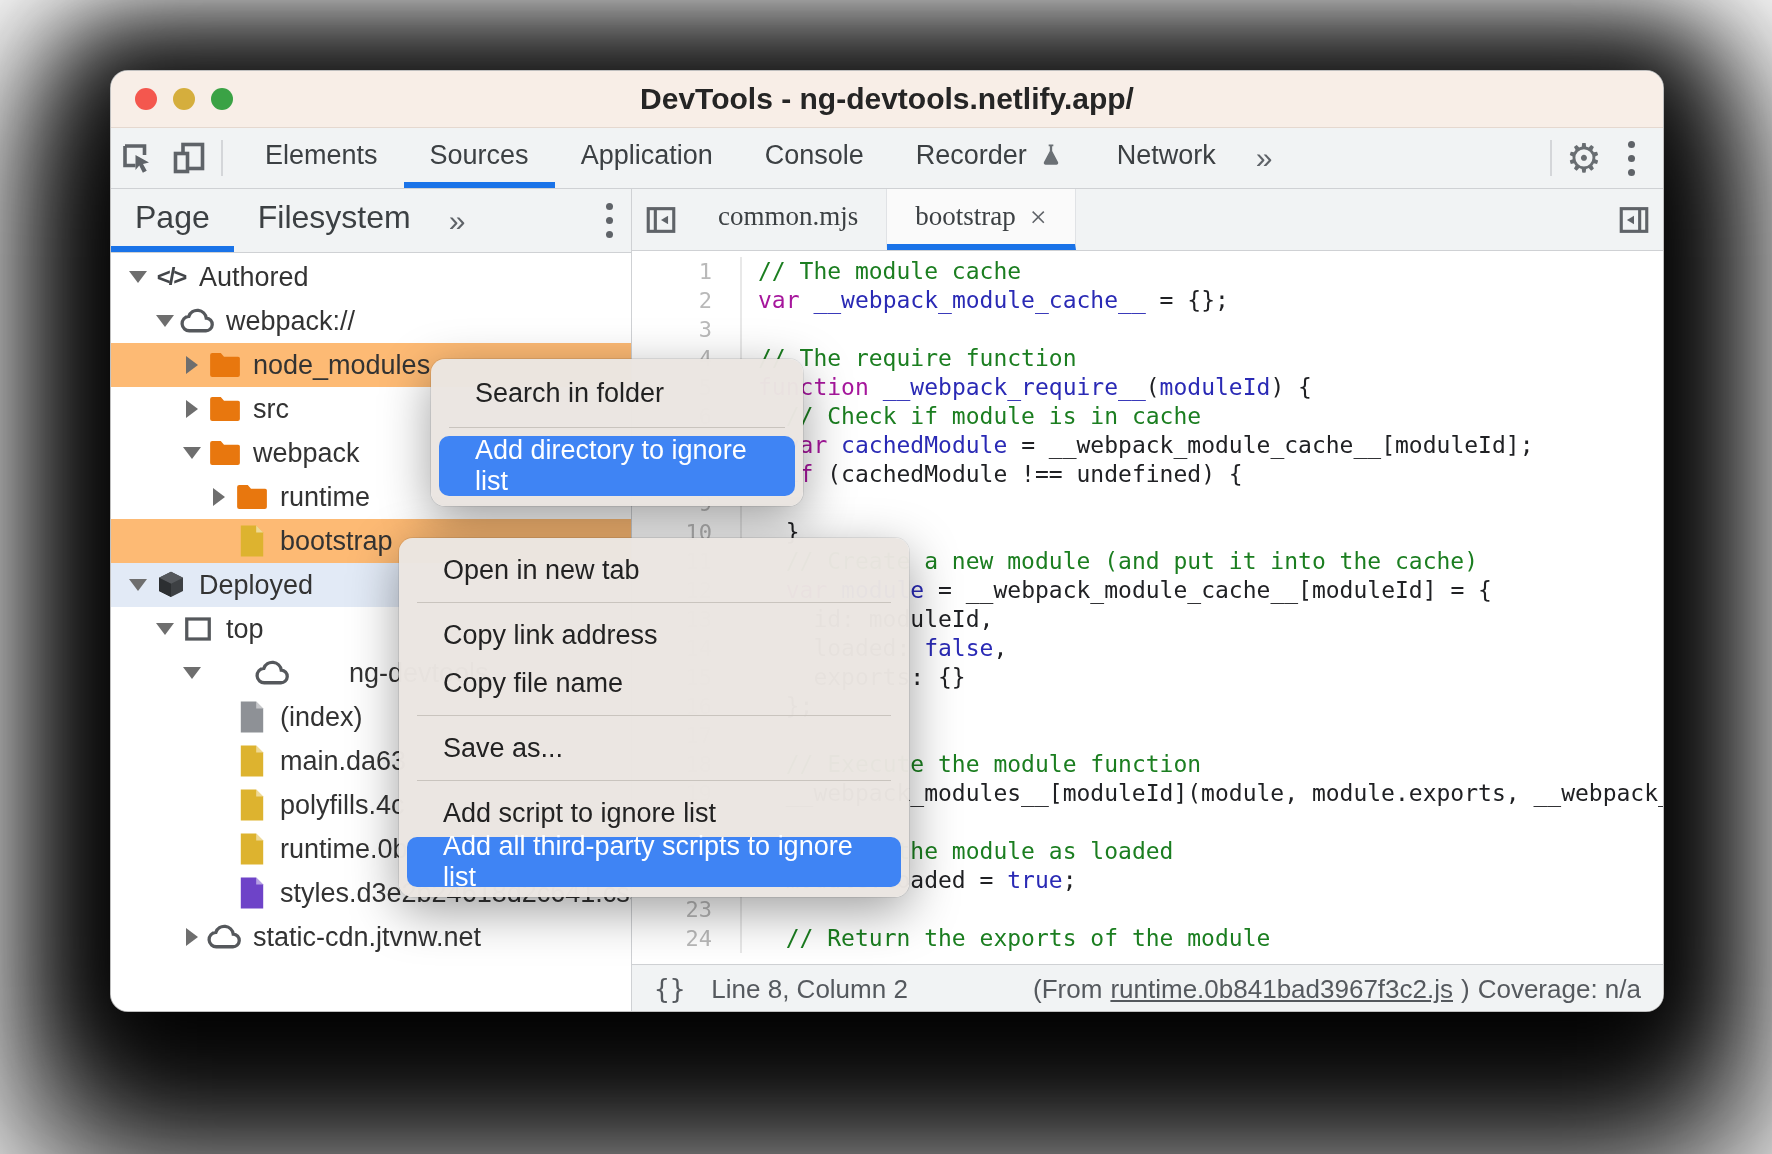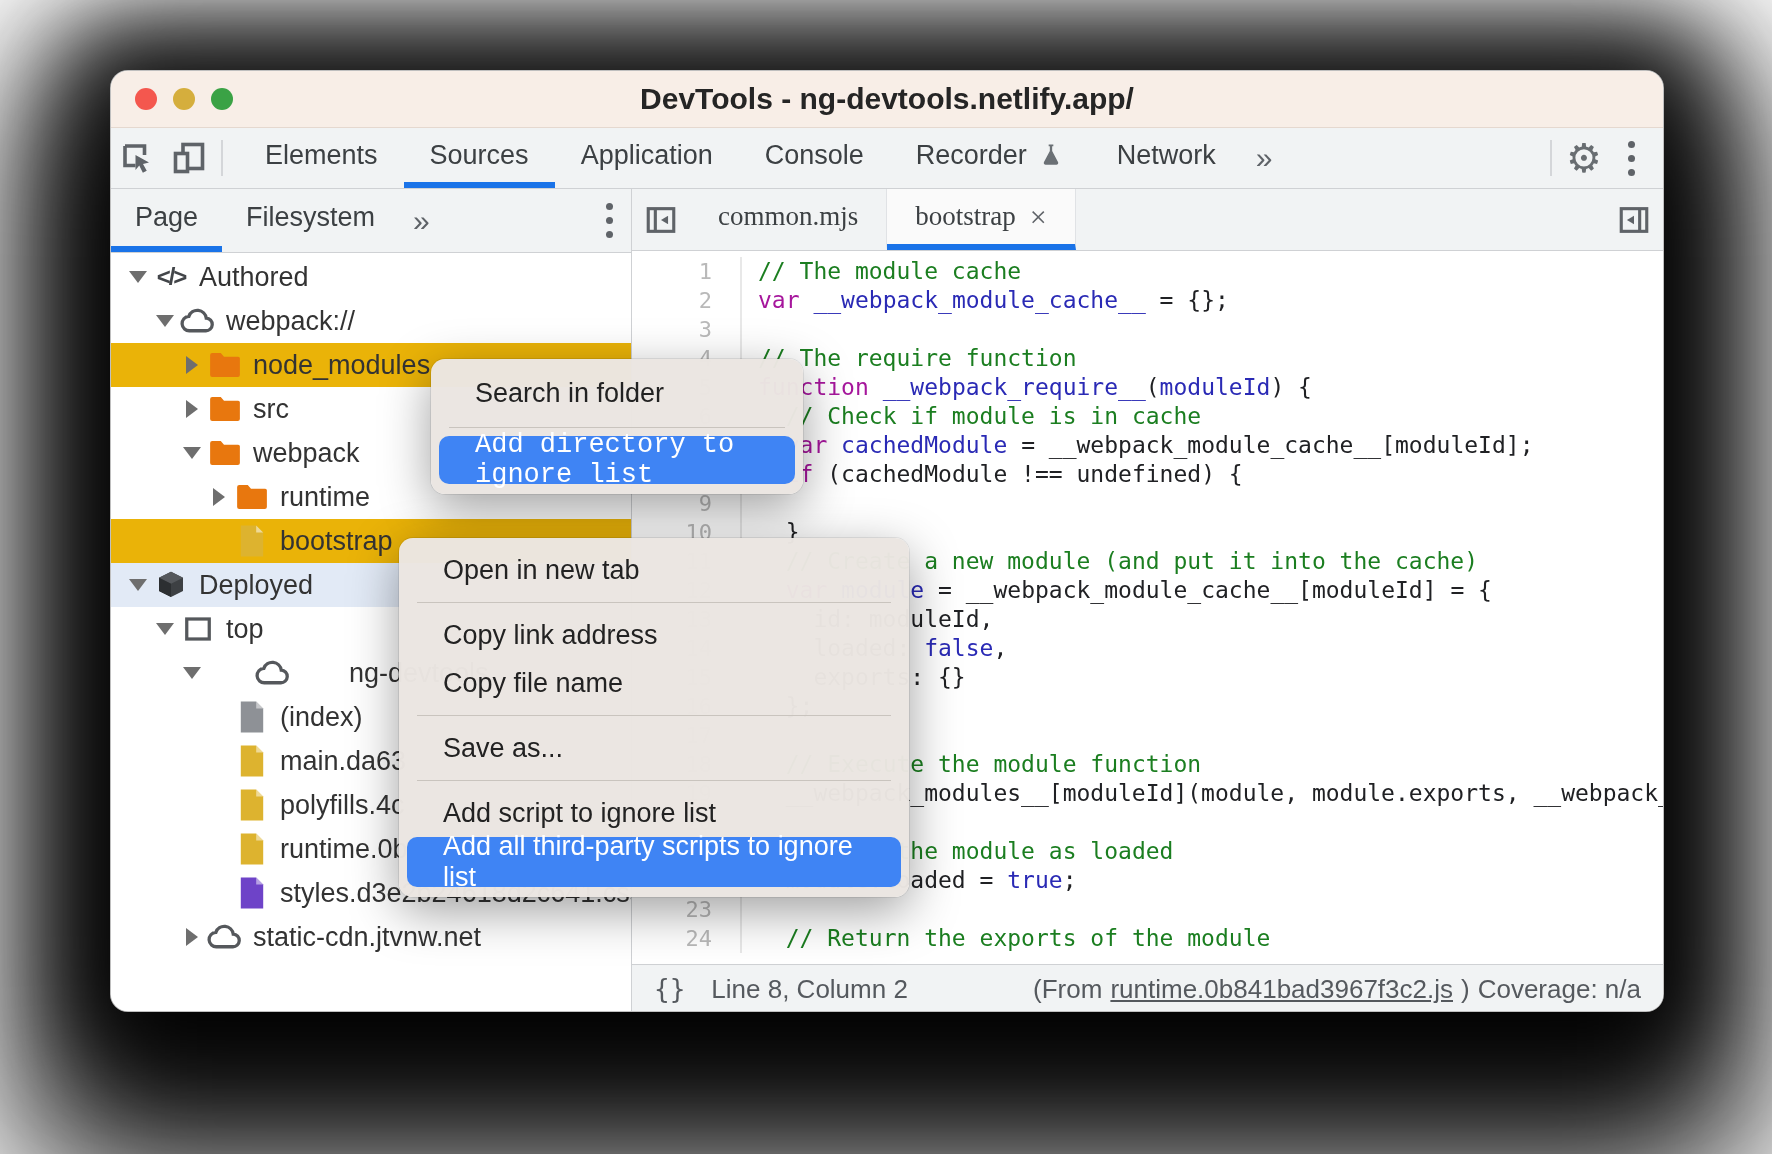--- a/index.html
+++ b/index.html
@@ -22,27 +22,27 @@
   .tab.sel{border-bottom-color:#1a73e8;}
   .chev{font-size:30px;color:#5f6368;padding:0 14px;display:flex;align-items:center;}
   .toolbar .right{margin-left:auto;display:flex;align-items:center;margin-right:10px;}
   .gear{font-size:40px;color:#686d71;line-height:1;}
   .kebab{display:flex;flex-direction:column;gap:7px;padding:10px 18px;}
   .kebab i{width:7px;height:7px;border-radius:50%;background:#5f6368;display:block;}
   
   .main{display:flex;height:824px;}
   .sidebar{width:520px;border-right:1px solid #cfd1d4;display:flex;flex-direction:column;background:#fff;}
   .paneltabs{height:64px;background:#f1f3f4;border-bottom:1px solid #cfd1d4;display:flex;align-items:stretch;box-sizing:border-box;}
-  .ptab{display:flex;align-items:center;padding:0 24px;font-size:27px;color:#3c4043;border-bottom:6px solid transparent;box-sizing:border-box;}
+  .ptab{display:flex;align-items:center;padding:0 24px;font-size:32px;color:#3c4043;border-bottom:6px solid transparent;box-sizing:border-box;}
   .ptab.sel{border-bottom-color:#1a73e8;}
   .paneltabs .kebab{margin-left:auto;align-self:center;}
   
   .tree{flex:1;overflow:hidden;padding-top:2px;}
   .trow{height:44px;display:flex;align-items:center;font-size:27px;color:#333;white-space:nowrap;}
-  .trow.hl-gray{background:#eab308;text-align:right;}
+  .trow.hl-gray{background:#fdba74;text-align:right;}
   .trow.hl-blue{background:#e2eaf6;}
   .arr{width:26px;display:inline-flex;justify-content:center;flex:none;}
   .arr.down i{width:0;height:0;border-left:9px solid transparent;border-right:9px solid transparent;border-top:12px solid #6e6e6e;}
   .arr.right i{width:0;height:0;border-top:9px solid transparent;border-bottom:9px solid transparent;border-left:12px solid #6e6e6e;}
   .ticon{width:40px;display:inline-flex;justify-content:center;align-items:center;flex:none;margin-right:8px;}
   .codeglyph{font-size:24px;font-weight:bold;color:#424549;letter-spacing:-2px;}
   
   .editor{flex:1;display:flex;flex-direction:column;min-width:0;background:#fff;}
   .edtabs{height:62px;background:#f1f3f4;border-bottom:1px solid #cfd1d4;display:flex;align-items:stretch;box-sizing:border-box;}
   .edbtn{width:58px;display:flex;align-items:center;justify-content:center;color:#5f6368;}
@@ -61,21 +61,21 @@
   .statusbar .right{margin-left:auto;display:flex;gap:8px;align-items:center;}
   .statusbar a{color:#55595e;text-decoration:underline;}
   
   .cmenu{position:absolute;background:rgba(235,230,225,.98);border-radius:14px;
     box-shadow:0 14px 50px rgba(0,0,0,.38), 0 0 0 1px rgba(0,0,0,.08);padding:8px 0 10px;z-index:50;}
   .mitem{font-size:27px;color:#222;display:flex;align-items:center;padding:0 44px;}
   .msep{height:1px;background:#c9c4be;margin:8px 18px;}
   .mitem.hilite{background:#3f84f4;color:#fff;border-radius:10px;margin:0 8px;padding:0 36px;}
   #menu-folder{left:320px;top:288px;width:372px;}
   #menu-folder .mitem{height:52px;}
-  #menu-folder .mitem.hilite{height:48px;font-family:Liberation Mono, monospace;}
+  #menu-folder .mitem.hilite{height:60px;}
   #menu-file{left:288px;top:467px;width:510px;}
   #menu-file .mitem{height:48px;}
   #menu-file .mitem.hilite{height:50px;}
   svg{display:block;}
 </style>
 </head>
 <body>
 
 <div class="window">
 

